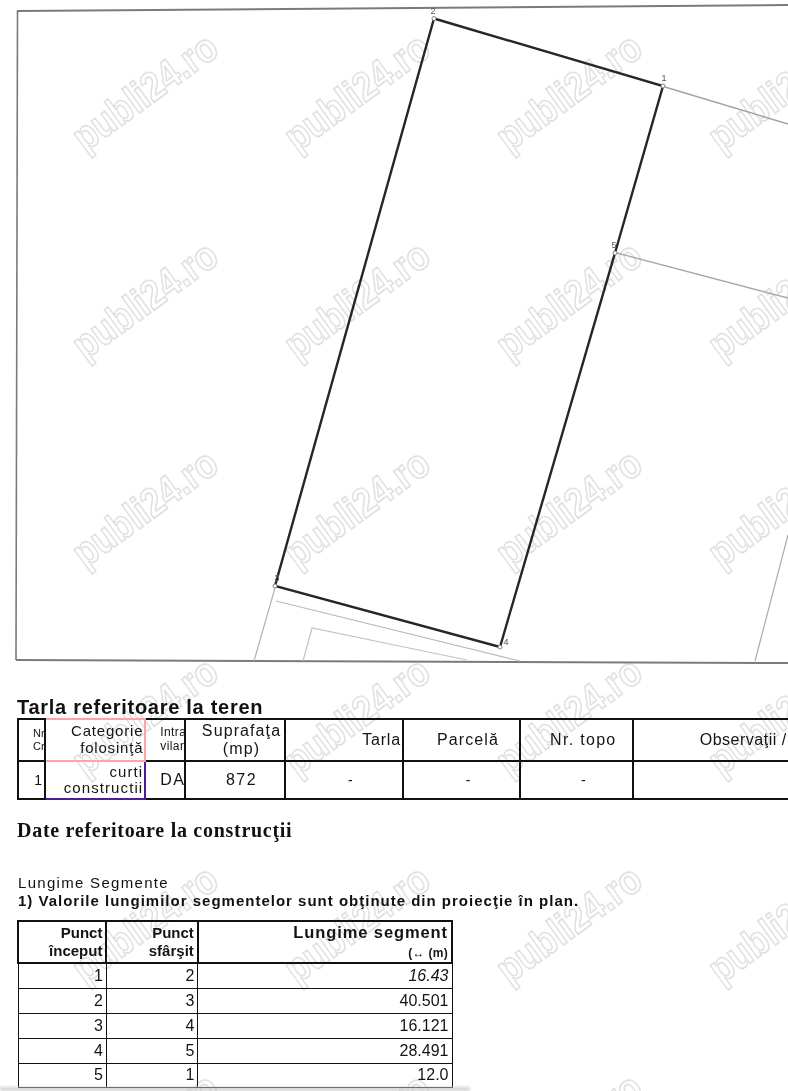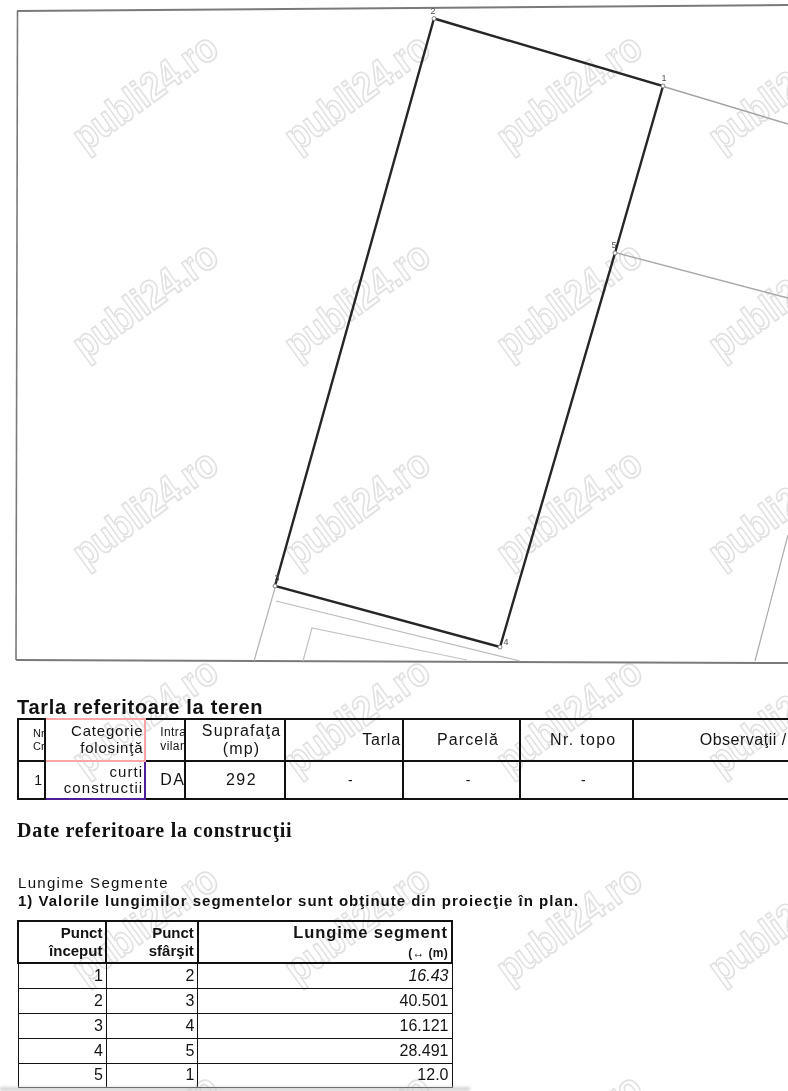--- a/index.html
+++ b/index.html
@@ -111,21 +111,21 @@
     <td style="border:2px solid #111;font-size:16px;text-align:right;letter-spacing:0.8px;">Tarla</td>
     <td style="border:2px solid #111;font-size:16px;text-align:center;letter-spacing:1.1px;">Parcelă</td>
     <td style="border:2px solid #111;font-size:16px;text-align:center;letter-spacing:1.3px;">Nr. topo</td>
     <td style="border:2px solid #111;font-size:16px;text-align:center;letter-spacing:0.5px;">Observaţii /</td>
   </tr>
 
   <tr style="height:38px;">
     <td style="border:2px solid #111;font-size:14px;text-align:center;">1</td>
     <td style="border:2px solid #4c1d95;font-size:15px;text-align:right;line-height:1.05;letter-spacing:1.1px;">curti<br>constructii</td>
     <td style="border:2px solid #111;font-size:16px;text-align:center;letter-spacing:1.5px;">DA</td>
-    <td style="border:2px solid #111;font-size:16px;text-align:center;letter-spacing:1.5px;">292</td>
+    <td style="border:2px solid #111;font-size:16px;text-align:center;letter-spacing:1.5px;">872</td>
     <td style="border:2px solid #111;font-size:14px;text-align:center;">-</td>
     <td style="border:2px solid #111;font-size:14px;text-align:center;">-</td>
     <td style="border:2px solid #111;font-size:14px;text-align:center;">-</td>
     <td style="border:2px solid #111;font-size:14px;text-align:center;"></td>
   </tr>
   </tbody>
 </table>
 </div>
 
 <h1 class="abs" style="left:17px;top:819px;z-index:3;font-family:Liberation Serif, serif;">Date referitoare la construcţii</h1>

